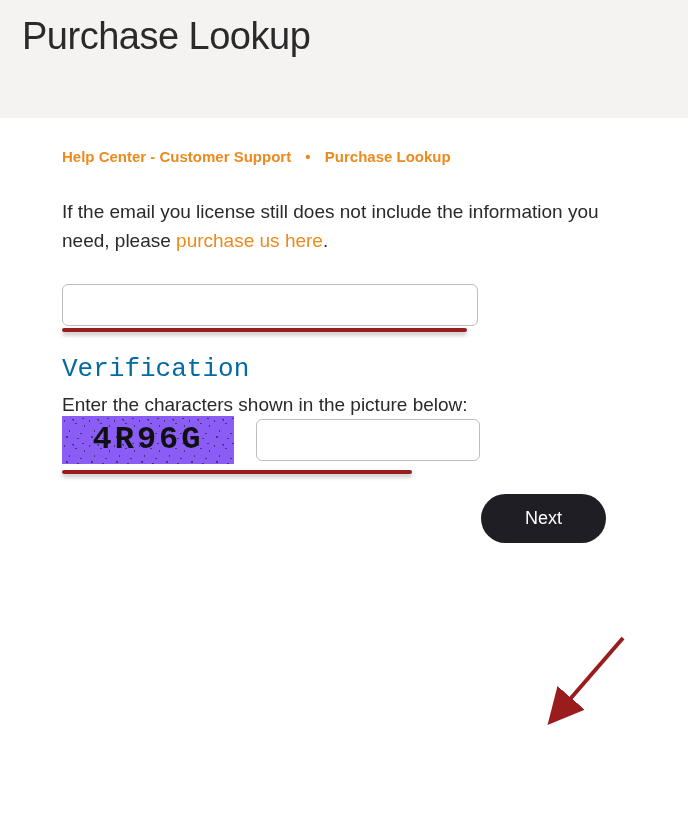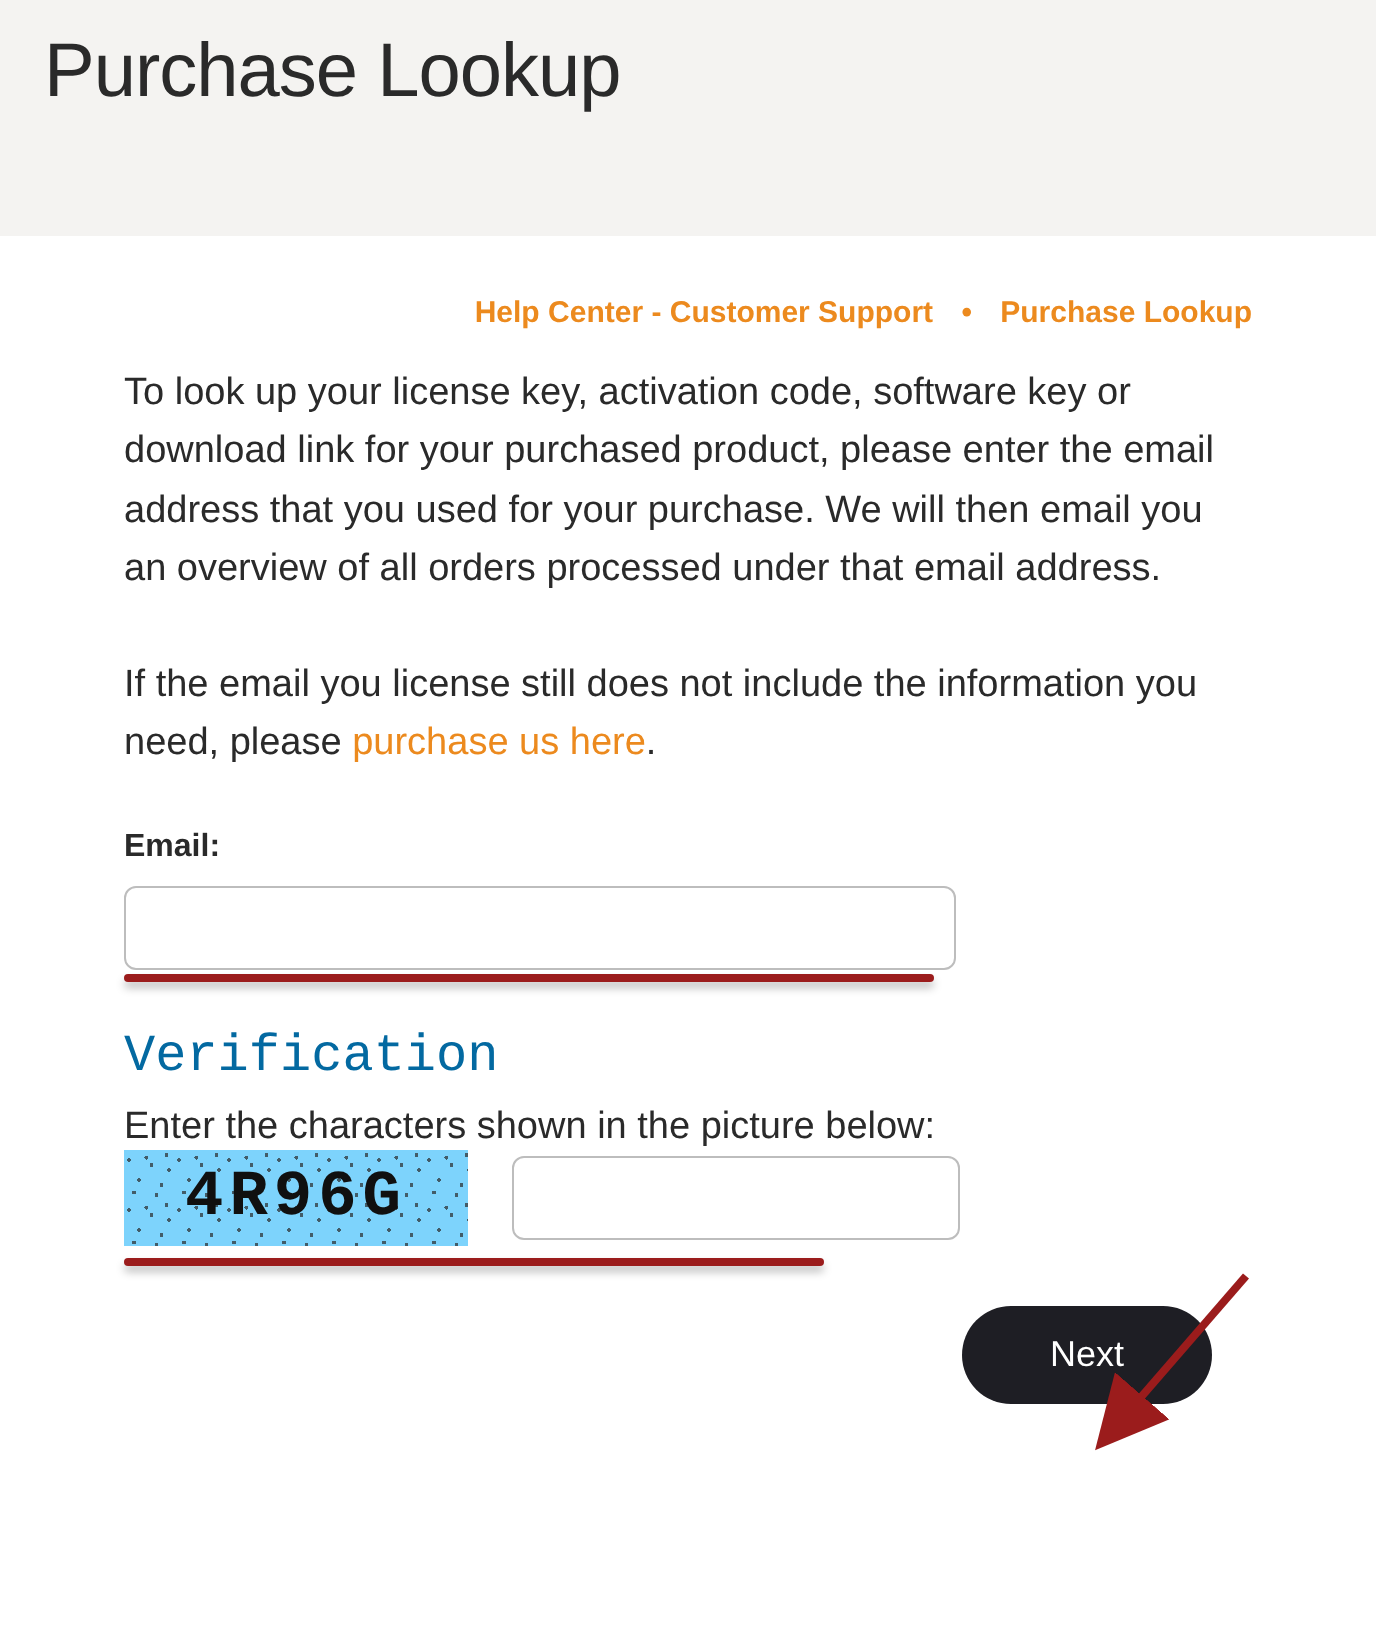--- a/index.html
+++ b/index.html
@@ -1,32 +1,32 @@
 <!DOCTYPE html>
 <html><head>
   <meta charset="utf-8">
   <style>
     * { margin: 0; padding: 0; box-sizing: border-box; }
     body { font-family: -apple-system, BlinkMacSystemFont, "Segoe UI", Arial, sans-serif; width: 688px; background: #fff; color: #2a2a2a; }
     .header { background: #f4f3f1; padding: 15px 22px 60px 22px; }
     .page-title { font-size: 38px; font-weight: 400; color: #2a2a2a; letter-spacing: -0.5px; }
     .content { padding: 30px 62px 40px 62px; }
-    .breadcrumb { color: #ec8a1e; font-size: 15px; font-weight: 600; margin-bottom: 17px; text-align: right; }
+    .breadcrumb { color: #ec8a1e; font-size: 15px; font-weight: 600; margin-bottom: 32px; }
     .breadcrumb a { color: #ec8a1e; text-decoration: none; }
     .breadcrumb .sep { margin: 0 10px; }
     .intro { font-size: 19px; line-height: 1.55; color: #2a2a2a; margin-bottom: 28px; }
     .intro a { color: #ec8a1e; text-decoration: none; }
     .form-row { margin-bottom: 18px; }
     .label { font-size: 16px; font-weight: 600; color: #2a2a2a; margin-bottom: 10px; display: block; }
     .text-input { width: 416px; height: 42px; border: 1px solid #bdbdbd; border-radius: 6px; font-size: 15px; padding: 0 10px; background: #fff; }
     .underline { height: 4px; width: 405px; background: #9b1c1c; border-radius: 2px; margin-top: 2px; box-shadow: 0 3px 4px rgba(0,0,0,0.25); }
     .section-title { font-size: 26px; font-weight: 500; color: #0369a1; margin-top: 22px; margin-bottom: 10px; font-family: Liberation Mono, monospace; }
     .instruction { font-size: 19px; color: #2a2a2a; margin-bottom: 0; }
     .captcha-row { display: flex; align-items: center; gap: 22px; }
-    .captcha-image { width: 172px; height: 48px; position: relative; background: #7dd3fc; }
+    .captcha-image { width: 172px; height: 48px; position: relative; background: #8b5cf6; }
     .captcha-text { font-family: "Courier New", monospace; font-size: 32px; font-weight: 700; color: #1a1a1a; letter-spacing: 3px; filter: contrast(1.1); position: absolute; inset: 0; display: flex; align-items: center; justify-content: center; }
     .captcha-noise { position: absolute; inset: 0; background-image:
         radial-gradient(circle at 10% 20%, #2a2a2a 1px, transparent 1px),
         radial-gradient(circle at 30% 60%, #2a2a2a 1px, transparent 1px),
         radial-gradient(circle at 55% 30%, #2a2a2a 1px, transparent 1px),
         radial-gradient(circle at 75% 70%, #2a2a2a 1px, transparent 1px),
         radial-gradient(circle at 90% 40%, #2a2a2a 1px, transparent 1px),
         radial-gradient(circle at 20% 85%, #2a2a2a 1px, transparent 1px),
         radial-gradient(circle at 45% 15%, #2a2a2a 1px, transparent 1px),
         radial-gradient(circle at 65% 90%, #2a2a2a 1px, transparent 1px),
@@ -46,28 +46,26 @@
 </div>
 
 <div class="content">
 
   <nav class="breadcrumb">
     <a href="#">Help Center - Customer Support</a>
     <span class="sep">•</span>
     <a href="#">Purchase Lookup</a>
   </nav>
 
-  <p class="intro">To look up your license key, activation code, software key or download link for your purchased product, please enter the email address that you used for your purchase. We will then email you an overview of all orders processed under that email address.</p>
 
   <p class="intro">
     <span>If the email you license still does not include the information you need, please </span><a href="#">purchase us here</a><span>.</span>
   </p>
 
   <div class="form-row">
-    <label class="label">Email:</label>
     <input type="text" class="text-input" value="" style="">
     <div class="underline"></div>
   </div>
 
   <h2 class="section-title">Verification</h2>
   <p class="instruction">Enter the characters shown in the picture below:</p>
 
   <div class="captcha-row">
     <div class="captcha-image">
       <div class="captcha-noise"></div>

